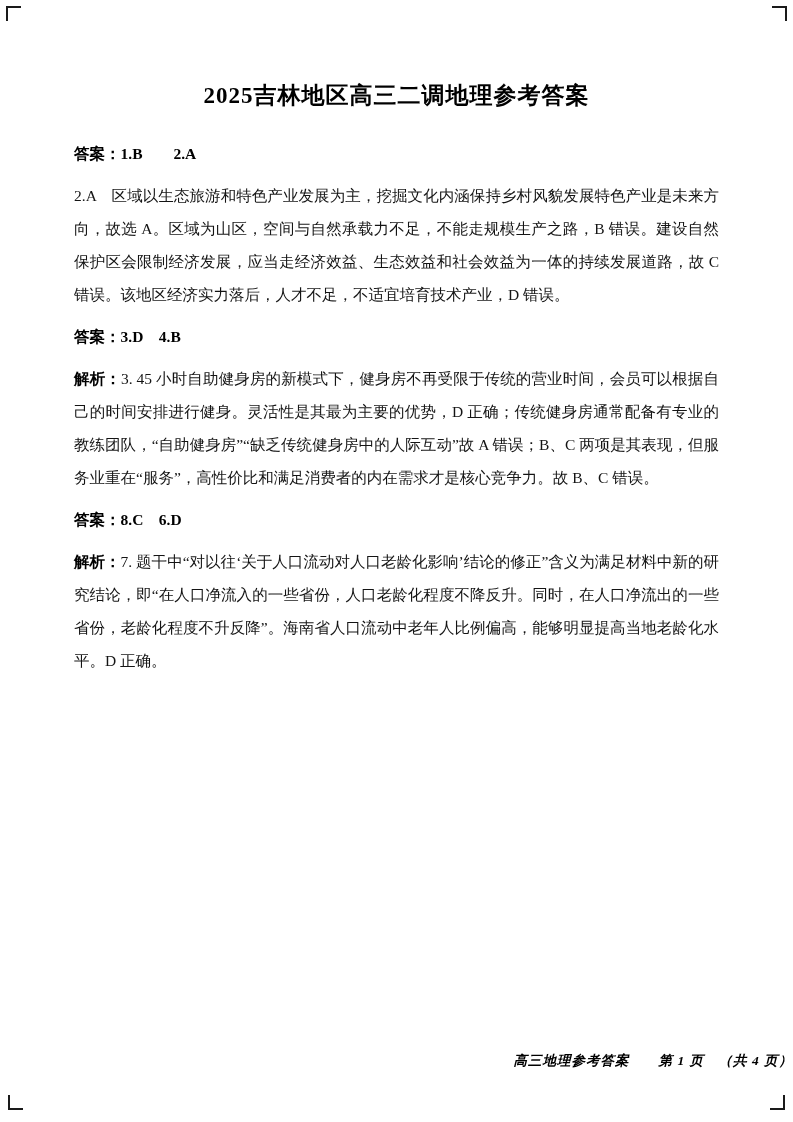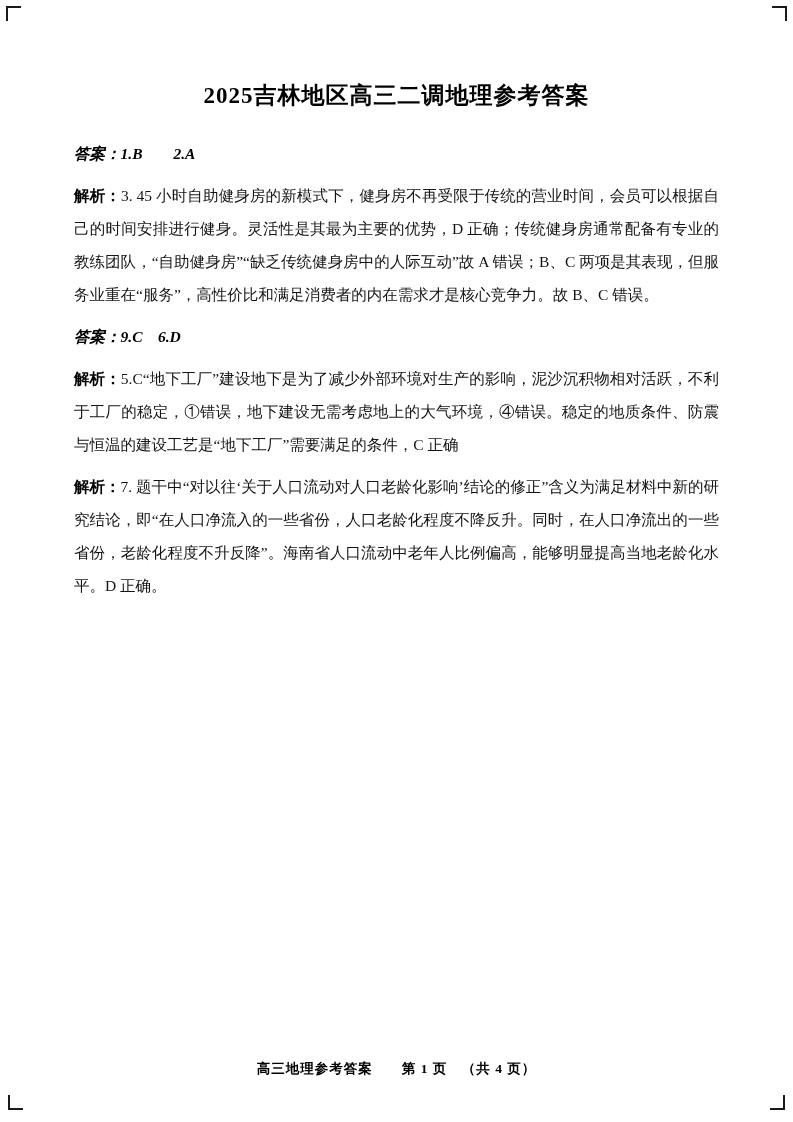--- a/index.html
+++ b/index.html
@@ -31,31 +31,31 @@
     margin:0 0 9px 0;
     color:#141414;
   }
   .para .label{
     font-weight:bold;
     color:#000;
   }
   .para.answer{
     font-weight:bold;
     color:#000;
-    font-style:italic;
   }
   .footer{
     position:absolute;
     left:0;right:0;
-    bottom:44px;
-    text-align:center;
+    bottom:52px;
+    text-align:right;
     font-size:13.5px;
     font-weight:bold;
     color:#000;
     letter-spacing:1px;
+    font-style:italic;
   }
   
   .crop{
     position:absolute;
     width:13px;height:13px;
   }
   .crop.tl{top:6px;left:6px;border-top:2px solid #1a1a1a;border-left:2px solid #1a1a1a;}
   .crop.tr{top:6px;right:6px;border-top:2px solid #1a1a1a;border-right:2px solid #1a1a1a;}
   .crop.bl{bottom:12px;left:8px;border-bottom:2px solid #1a1a1a;border-left:2px solid #1a1a1a;}
   .crop.br{bottom:12px;right:8px;border-bottom:2px solid #1a1a1a;border-right:2px solid #1a1a1a;}
@@ -68,28 +68,29 @@
 <div class="crop bl"></div>
 <div class="crop br"></div>
 
 <div class="page">
 
   <h1 class="title">2025吉林地区高三二调地理参考答案</h1>
 
   <p class="para answer"><b class="label">答案：</b><span>1.B　　2.A</span></p>
 
 
+  <p class="para"><b class="label"></b><span>2.A　区域以生态旅游和特色产业发展为主，挖掘文化内涵保持乡村风貌发展特色产业是未来方向，故选 A。区域为山区，空间与自然承载力不足，不能走规模生产之路，B 错误。建设自然保护区会限制经济发展，应当走经济效益、生态效益和社会效益为一体的持续发展道路，故 C 错误。该地区经济实力落后，人才不足，不适宜培育技术产业，D 错误。</span></p>
 
+  <p class="para answer"><b class="label">答案：</b><span>3.D　4.B</span></p>
 
   <p class="para"><b class="label">解析：</b><span>3. 45 小时自助健身房的新模式下，健身房不再受限于传统的营业时间，会员可以根据自己的时间安排进行健身。灵活性是其最为主要的优势，D 正确；传统健身房通常配备有专业的教练团队，“自助健身房”“缺乏传统健身房中的人际互动”故 A 错误；B、C 两项是其表现，但服务业重在“服务”，高性价比和满足消费者的内在需求才是核心竞争力。故 B、C 错误。</span></p>
 
 
-  <p class="para answer"><b class="label">答案：</b><span>9.C　6.D</span></p>
+  <p class="para answer"><b class="label">答案：</b><span>8.C　6.D</span></p>
 
-  <p class="para"><b class="label">解析：</b><span>5.C“地下工厂”建设地下是为了减少外部环境对生产的影响，泥沙沉积物相对活跃，不利于工厂的稳定，①错误，地下建设无需考虑地上的大气环境，④错误。稳定的地质条件、防震与恒温的建设工艺是“地下工厂”需要满足的条件，C 正确</span></p>
 
 
 
   <p class="para"><b class="label">解析：</b><span>7. 题干中“对以往‘关于人口流动对人口老龄化影响’结论的修正”含义为满足材料中新的研究结论，即“在人口净流入的一些省份，人口老龄化程度不降反升。同时，在人口净流出的一些省份，老龄化程度不升反降”。海南省人口流动中老年人比例偏高，能够明显提高当地老龄化水平。D 正确。</span></p>
 
 </div>
 
 <div class="footer">高三地理参考答案　　第 1 页　（共 4 页）</div>
 
 </body></html>

